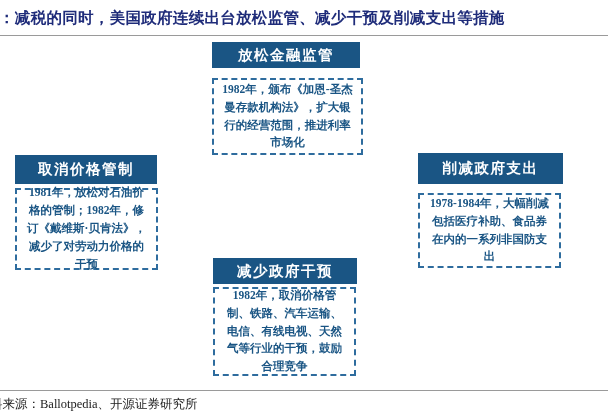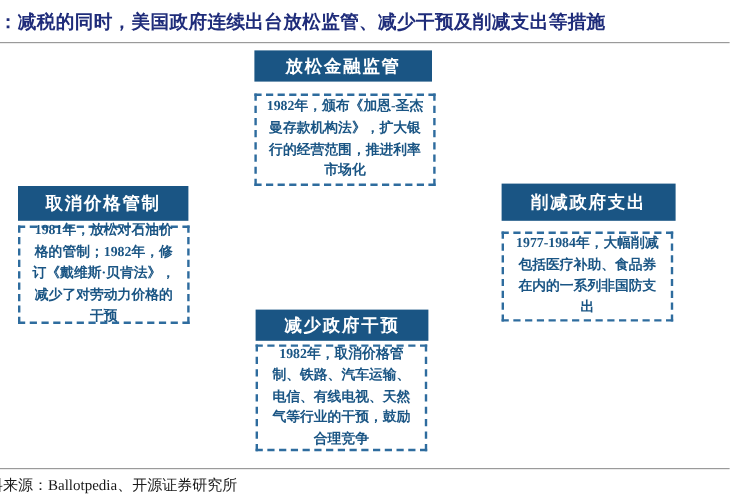--- a/index.html
+++ b/index.html
@@ -137,21 +137,21 @@
   <div class="node" id="node-price">
     <div class="node-header">取消价格管制</div>
     <div class="node-body">
       <span>1981年，放松对石油价格的管制；1982年，修订《戴维斯·贝肯法》，减少了对劳动力价格的干预</span>
     </div>
   </div>
 
   <div class="node" id="node-spending">
     <div class="node-header">削减政府支出</div>
     <div class="node-body">
-      <span>1977-1984年，大幅削减包括医疗补助、食品券在内的一系列非国防支出</span>
+      <span>1978-1984年，大幅削减包括医疗补助、食品券在内的一系列非国防支出</span>
     </div>
   </div>
 
   <div class="node" id="node-intervention">
     <div class="node-header">减少政府干预</div>
     <div class="node-body">
       <span>1982年，取消价格管制、铁路、汽车运输、电信、有线电视、天然气等行业的干预，鼓励合理竞争</span>
     </div>
   </div>
 

